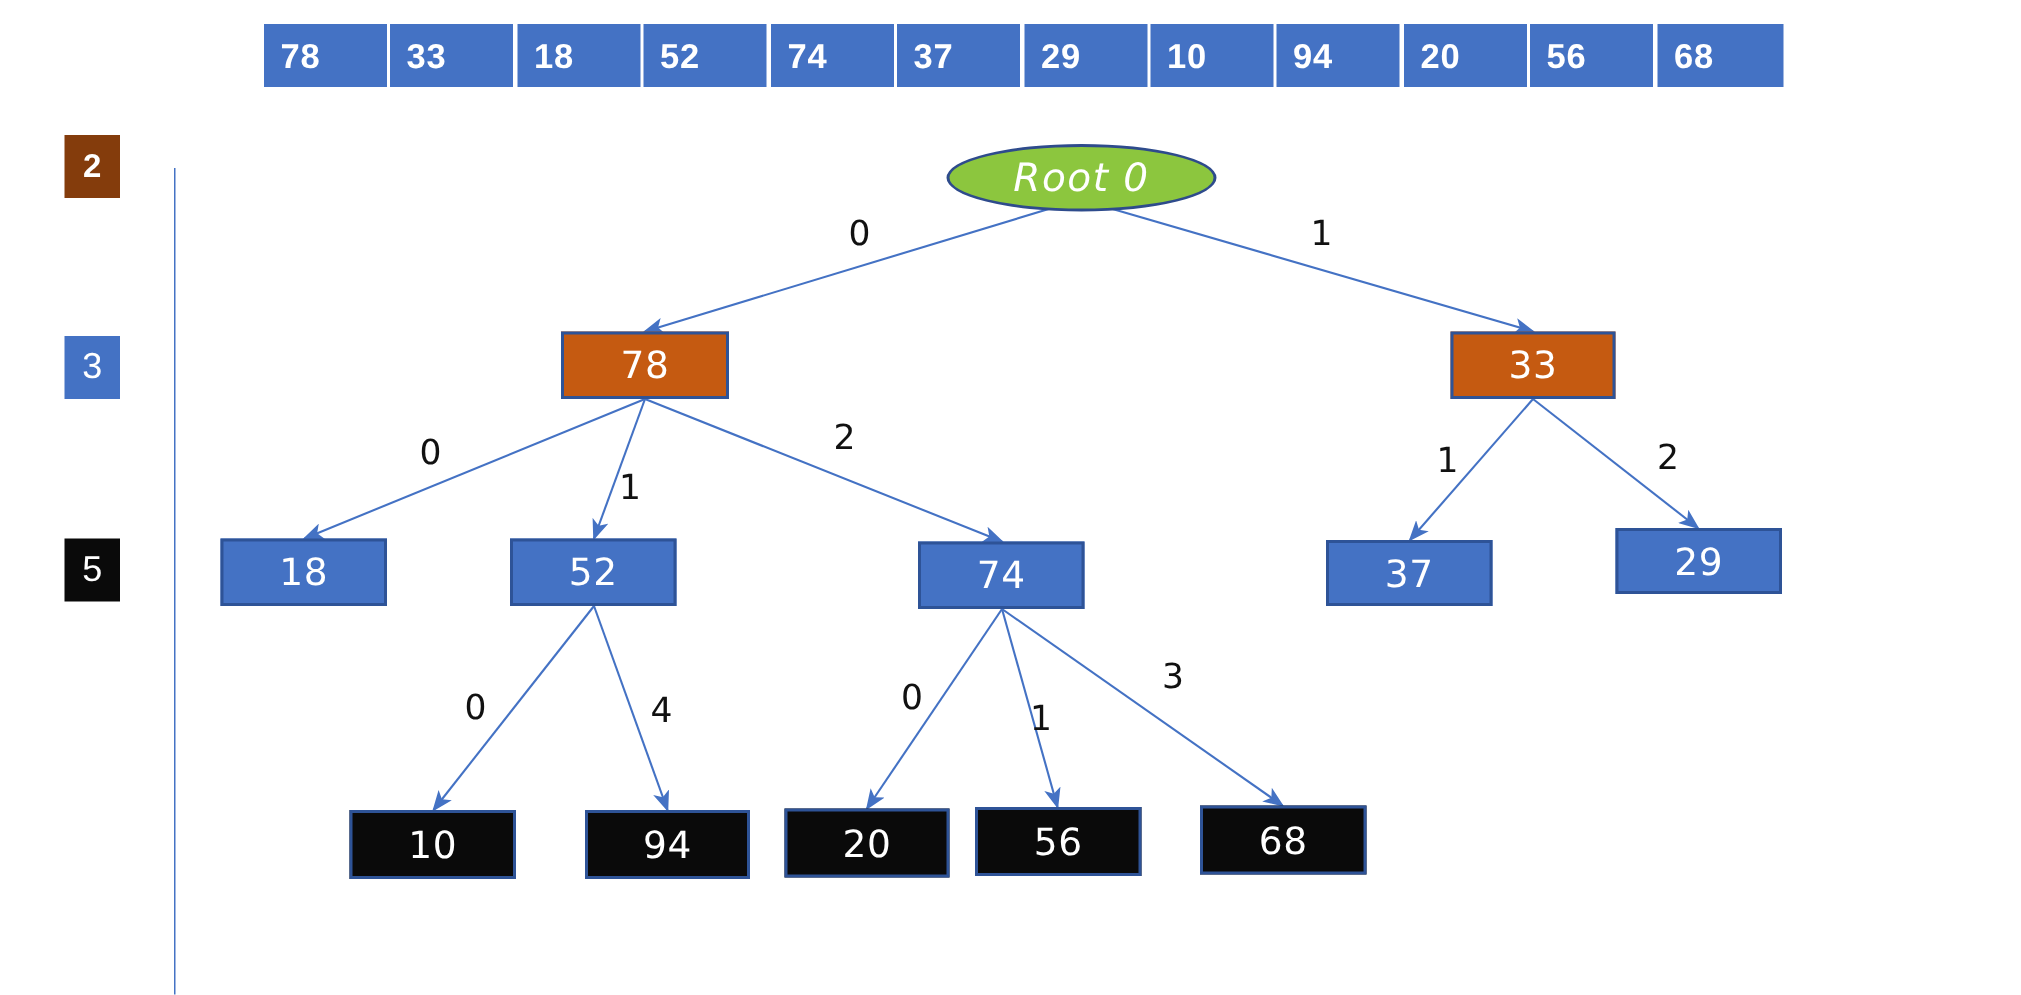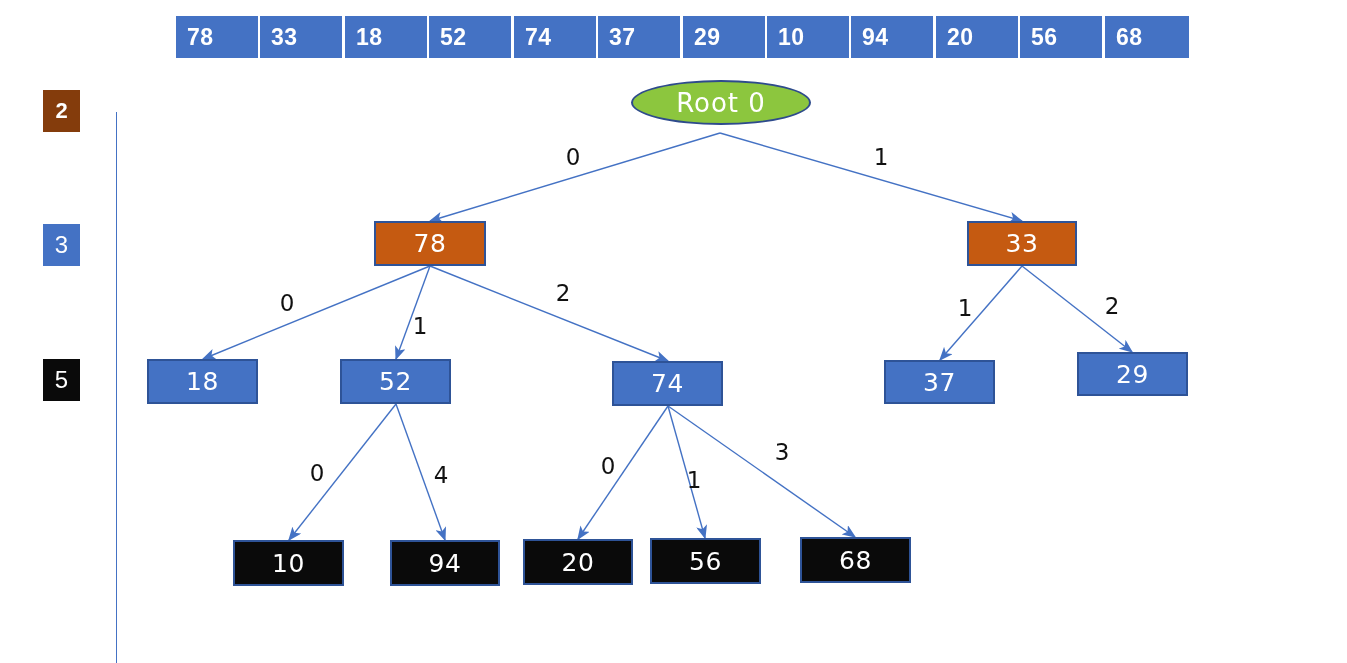--- a/index.html
+++ b/index.html
@@ -164,21 +164,21 @@
       <div class="edge-label" style="left: 965px; top: 308px;">1</div>
       <div class="edge-label" style="left: 1112px; top: 306px;">2</div>
       <div class="edge-label" style="left: 317px; top: 473px;">0</div>
       <div class="edge-label" style="left: 441px; top: 475px;">4</div>
       <div class="edge-label" style="left: 608px; top: 466px;">0</div>
       <div class="edge-label" style="left: 694px; top: 480px;">1</div>
       <div class="edge-label" style="left: 782px; top: 452px;">3</div>
     </div>
 
   <div id="tree-nodes">
-      <div class="node root" style="left: 631px; top: 80px; width: 180px; height: 45px;">Root  0</div>
+      <div class="node root" style="left: 631px; top: 96px; width: 180px; height: 45px; font-style: italic;">Root  0</div>
       <div class="node orange" style="left: 374px; top: 221px; width: 112px; height: 45px;">78</div>
       <div class="node orange" style="left: 967px; top: 221px; width: 110px; height: 45px;">33</div>
       <div class="node blue" style="left: 147px; top: 359px; width: 111px; height: 45px;">18</div>
       <div class="node blue" style="left: 340px; top: 359px; width: 111px; height: 45px;">52</div>
       <div class="node blue" style="left: 612px; top: 361px; width: 111px; height: 45px;">74</div>
       <div class="node blue" style="left: 884px; top: 360px; width: 111px; height: 44px;">37</div>
       <div class="node blue" style="left: 1077px; top: 352px; width: 111px; height: 44px;">29</div>
       <div class="node black" style="left: 233px; top: 540px; width: 111px; height: 46px;">10</div>
       <div class="node black" style="left: 390px; top: 540px; width: 110px; height: 46px;">94</div>
       <div class="node black" style="left: 523px; top: 539px; width: 110px; height: 46px;">20</div>

